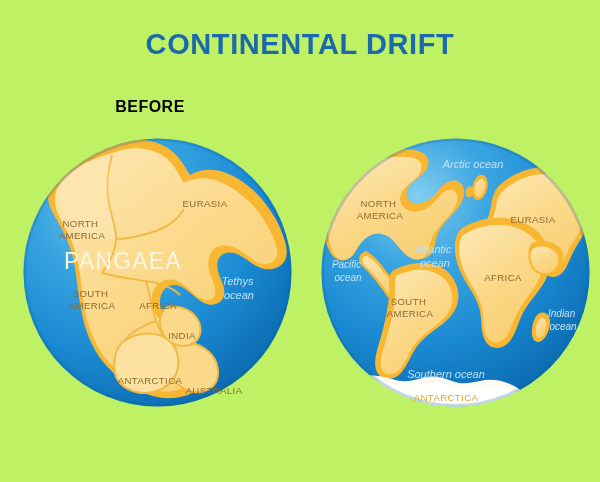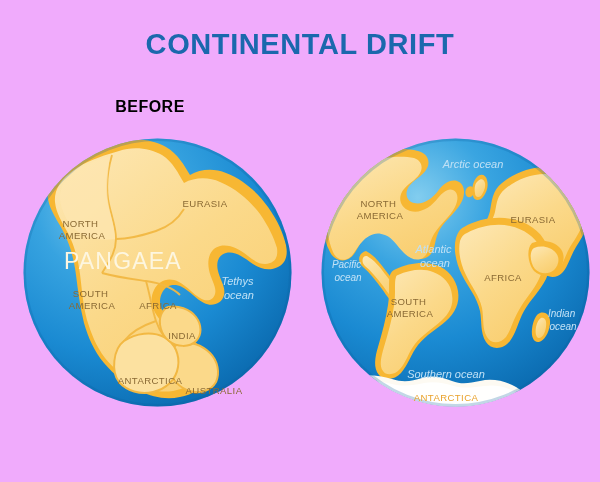--- a/index.html
+++ b/index.html
@@ -12,21 +12,21 @@
     height: 482px;
     font-family: "Liberation Sans", sans-serif;
     position: relative;
     overflow: hidden;
   }
   #infographic {
     position: absolute;
     left: 0; top: 0;
     width: 600px;
     height: 482px;
-    background: #f0abfc;
+    background: #bef264;
   }
   .title {
     position: absolute;
     left: 0;
     top: 28px;
     width: 600px;
     text-align: center;
     font-size: 29px;
     font-weight: bold;
     letter-spacing: 0.6px;

